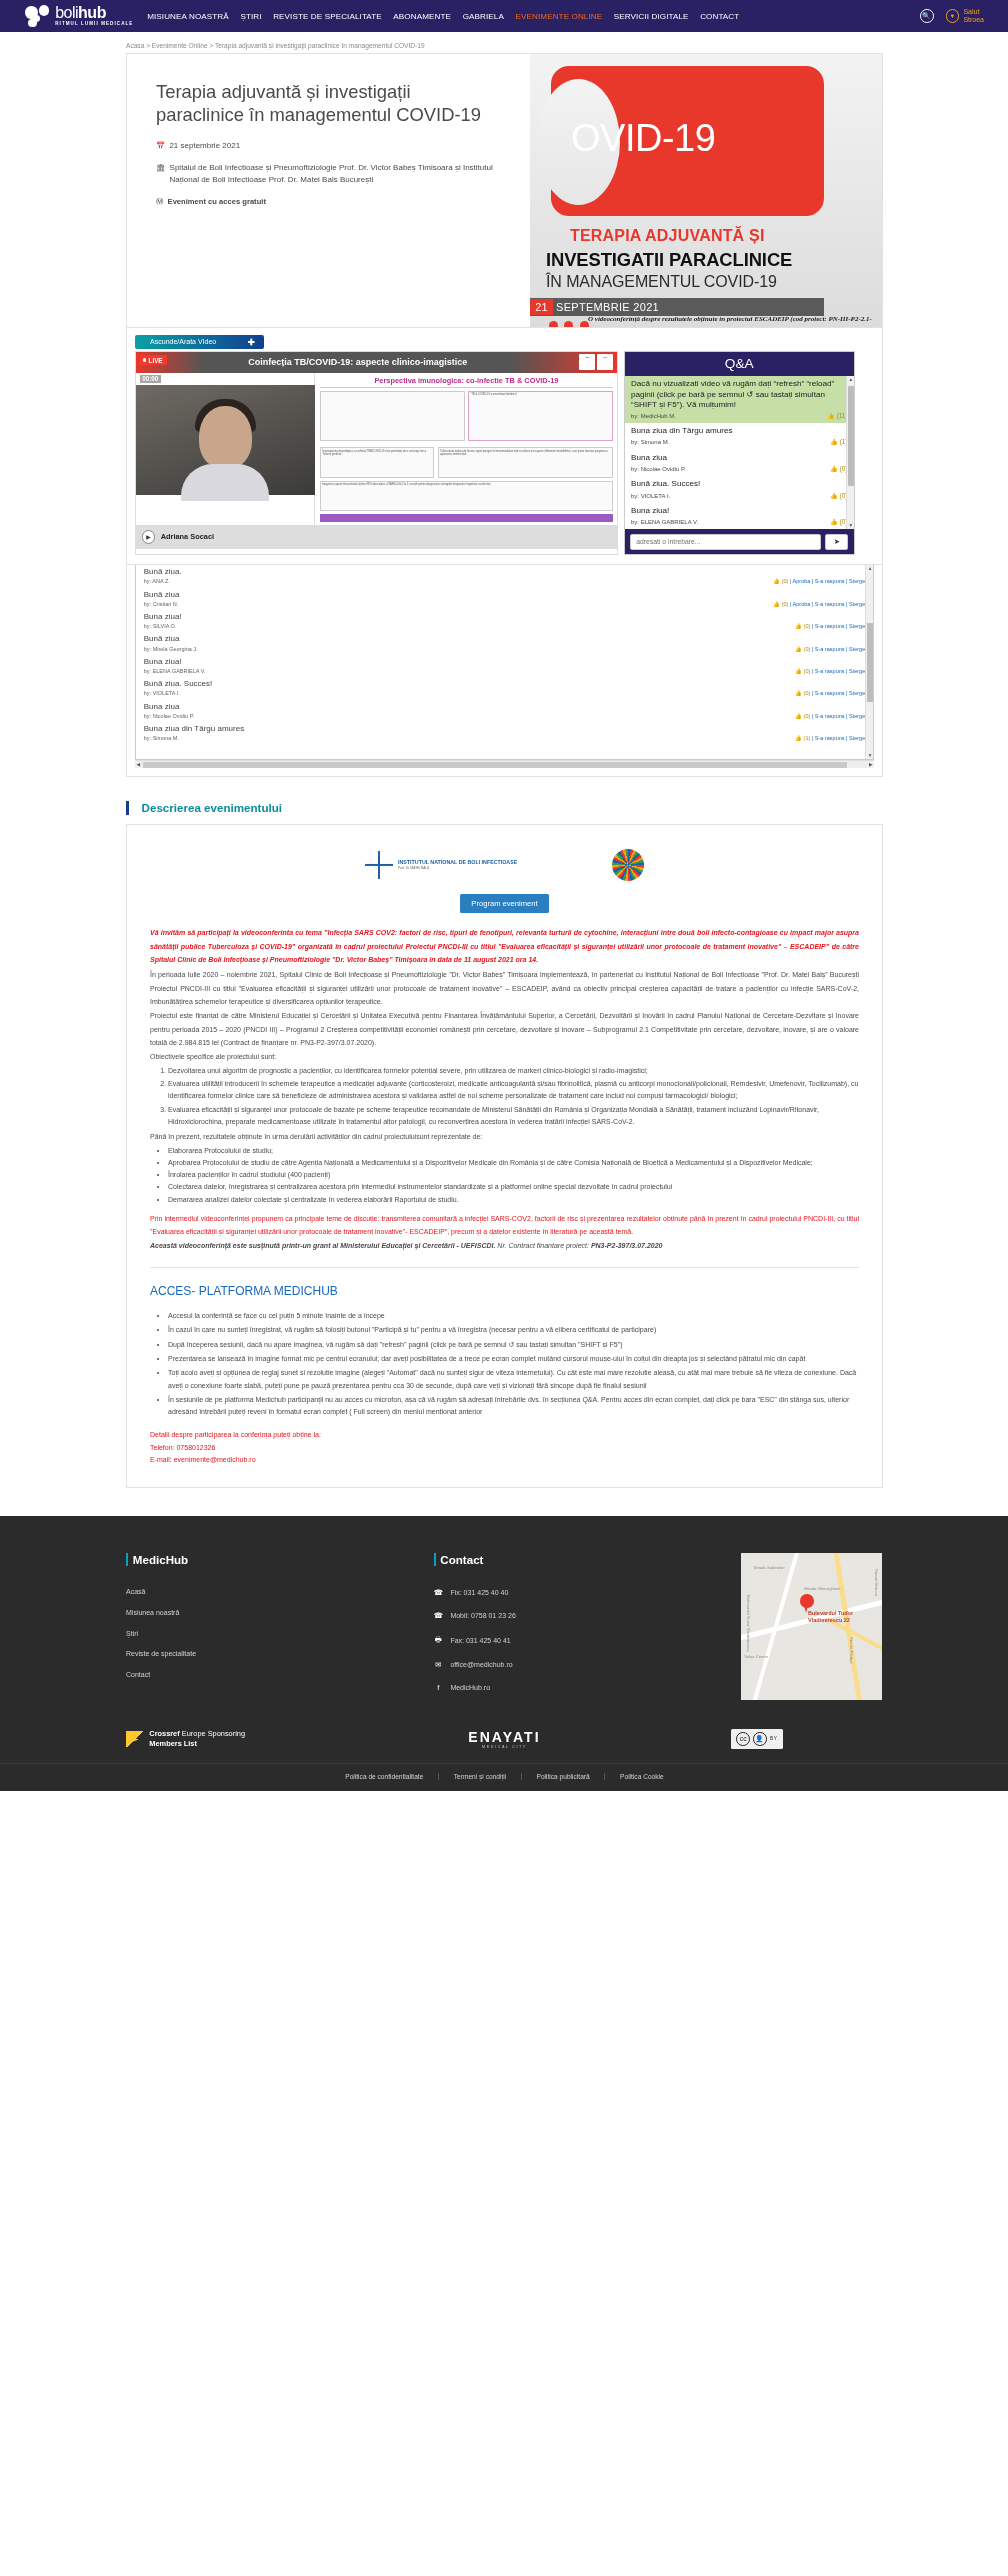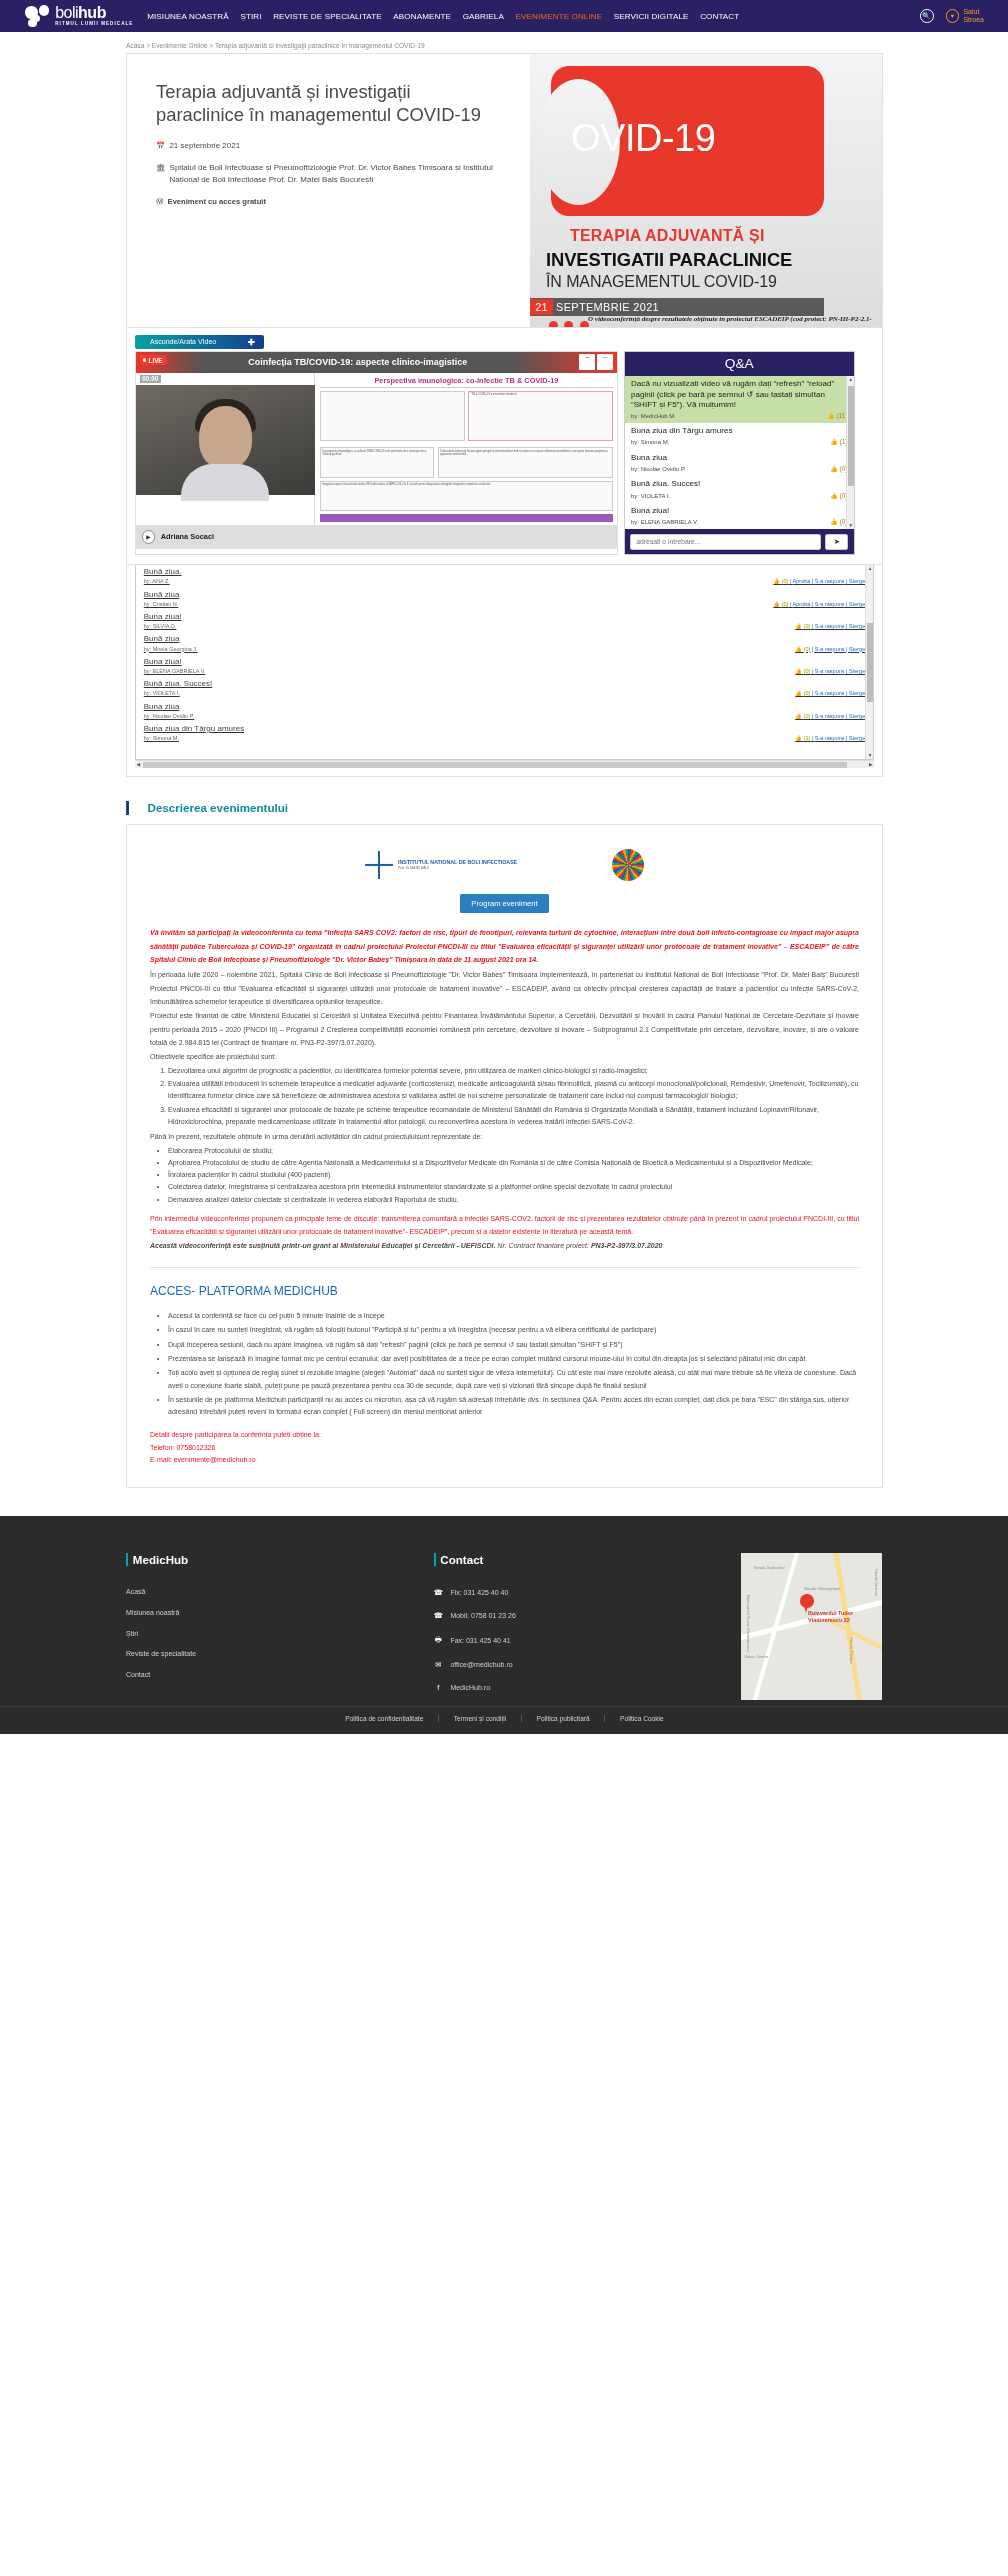--- a/index.html
+++ b/index.html
@@ -131,36 +131,36 @@
   .qa-scroll{position:absolute;right:0;top:0;width:7.4px;height:100%;background:#f0f0f0;border-left:0.5px solid #ddd;}
   .qa-scroll .thumb{position:absolute;top:9.5px;left:0.5px;width:6.3px;height:100px;background:#bdbdbd;}
   .qa-scroll .ar{position:absolute;left:1.1px;font-size:4.7px;color:#555;}
   .qa-foot{background:#2a2064;padding:4.2px 5.3px;display:flex;gap:4.2px;}
   .qa-input{flex:1;height:16px;border:0.5px solid #ccc;border-radius:2.1px;padding:0 5.3px;font-size:6.8px;color:#555;font-family:"Liberation Sans",sans-serif;}
   .qa-send{width:23px;height:16px;background:#fff;border:0.5px solid #ccc;border-radius:2.1px;display:flex;align-items:center;justify-content:center;font-size:7.4px;color:#333;cursor:pointer;}
 
   
   .modsec{border:0.5px solid #e2e2e2;border-top:none;padding:0 8.4px 8.4px 8.4px;background:#fff;}
   .mod-head{background:#2a2064;color:#fff;text-align:center;font-size:13px;padding:4.7px 0 5.8px;}
-  .mod-list{border:0.5px solid #ccc;border-top:none;height:195px;overflow:hidden;position:relative;background:#fff;text-decoration:underline;}
+  .mod-list{border:0.5px solid #ccc;border-top:none;height:195px;overflow:hidden;position:relative;background:#fff;}
   .mod-item{padding:2.1px 7.4px 0 7.4px;}
   .mod-q{font-size:8px;color:#444;}
   .mod-row{display:flex;justify-content:space-between;align-items:center;margin-top:2.1px;padding-bottom:3.2px;}
   .mod-by{font-size:5.5px;color:#666;}
   .mod-acts{font-size:5.5px;color:#1668c3;white-space:nowrap;}
   .mod-acts .lk{color:#b08a00;}
   .mod-acts a{color:#1668c3;text-decoration:none;}
   .mod-scroll-v{position:absolute;right:0;top:0;width:7.4px;height:100%;background:#f0f0f0;border-left:0.5px solid #ddd;}
   .mod-scroll-v .thumb{position:absolute;top:58px;left:0.5px;width:6.3px;height:79px;background:#bdbdbd;}
   .mod-scroll-h{height:7.4px;background:#efefef;border-top:0.5px solid #ddd;position:relative;}
   .mod-scroll-h .thumb{position:absolute;left:7.4px;top:0.5px;width:704px;height:6.3px;background:#c9c9c9;}
   .mod-scroll-h .ar{position:absolute;top:0.5px;font-size:4.7px;color:#555;}
 
   
-  .sec-title{display:flex;align-items:center;gap:19px;margin:24px 0 9.5px 0;}
+  .sec-title{display:flex;align-items:center;gap:13px;margin:24px 0 9.5px 0;}
   .sec-title .bar{width:2.6px;height:13.7px;background:#1c3d8f;display:block;}
   .sec-title h2{font-size:11.6px;color:#0d8c9c;font-weight:700;}
   .desc-card{border:0.5px solid #e2e2e2;background:#fff;padding:18px 23px 21px 23px;}
   .org-logos{display:flex;justify-content:center;gap:95px;align-items:center;padding:5.3px 0 13.7px;}
   .org1{display:flex;align-items:center;gap:5.3px;}
   .org1 .star{width:28px;height:28px;position:relative;}
   .org1 .star:before,.org1 .star:after{content:"";position:absolute;left:13px;top:0;width:2.1px;height:28px;background:#1f5fa8;}
   .org1 .star:after{transform:rotate(90deg);}
   .org1 .txt{font-size:5.3px;color:#1f5fa8;font-weight:700;line-height:1.3;}
   .org1 .txt small{display:block;font-size:3.2px;color:#666;font-weight:400;}
@@ -598,20 +598,39 @@
         <span class="mlab" style="left:63px;top:33px">Strada Gheorghieni</span>
         <span class="mlab" style="left:5.3px;top:42px;writing-mode:vertical-rl">Bulevardul Tudor Vladimirescu</span>
         <span class="mlab" style="left:108px;top:84px;writing-mode:vertical-rl">Strada Rădiței</span>
         <span class="mlab" style="left:3.2px;top:101px">Value Centre</span>
         <div class="pin"></div>
         <div class="pinlabel">Bulevardul Tudor Vladimirescu 22</div>
       </div>
     </div>
   </div>
 
+  <div class="f-partners">
+    <div class="fp">
+      <span class="cr-logo"></span>
+      <span class="cr-txt"><b>Crossref</b>
+        <span>Europe Sponsoring</span><br>
+        <b>Members List</b></span>
+    </div>
+    <div class="fp2">
+      <div class="ena"><span>ENAYATI</span>
+        <small>MEDICAL CITY</small></div>
+    </div>
+    <div class="fp3">
+      <div class="cc">
+          <i>cc</i>
+          <i>👤</i>
+        <span class="lab">BY</span>
+        </div>
+    </div>
+  </div>
 
   <div class="f-bottom">
     <div class="f-bottom-in">
       <a href="#">Politica de confidentialitate</a>
       <a href="#">Termeni și condiții</a>
       <a href="#">Politica publicitară</a>
       <a href="#">Politica Cookie</a>
     </div>
   </div>
 </footer>

